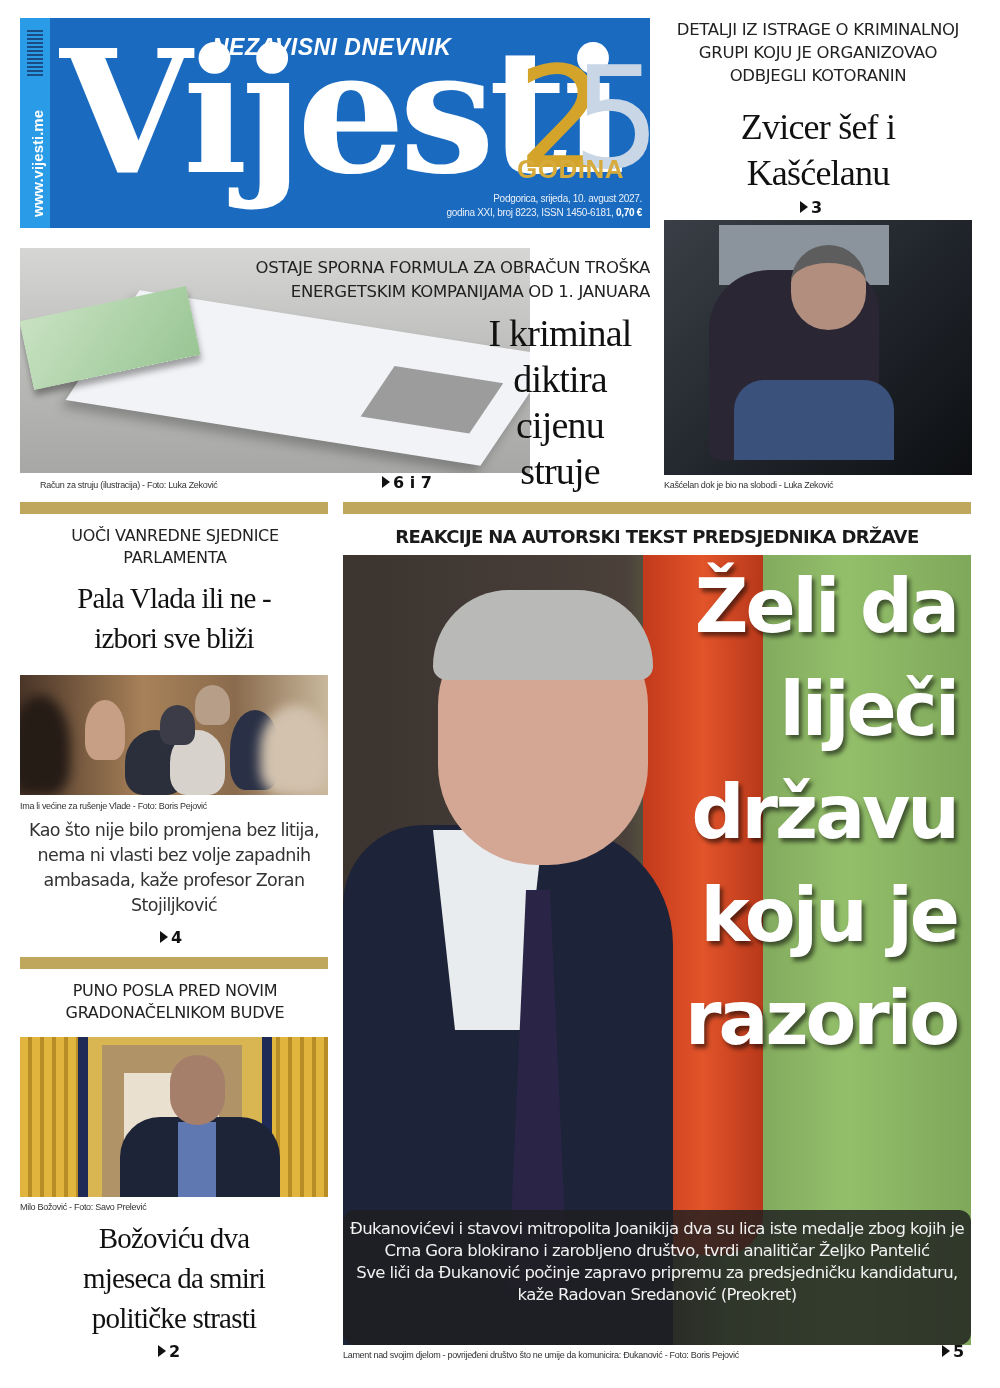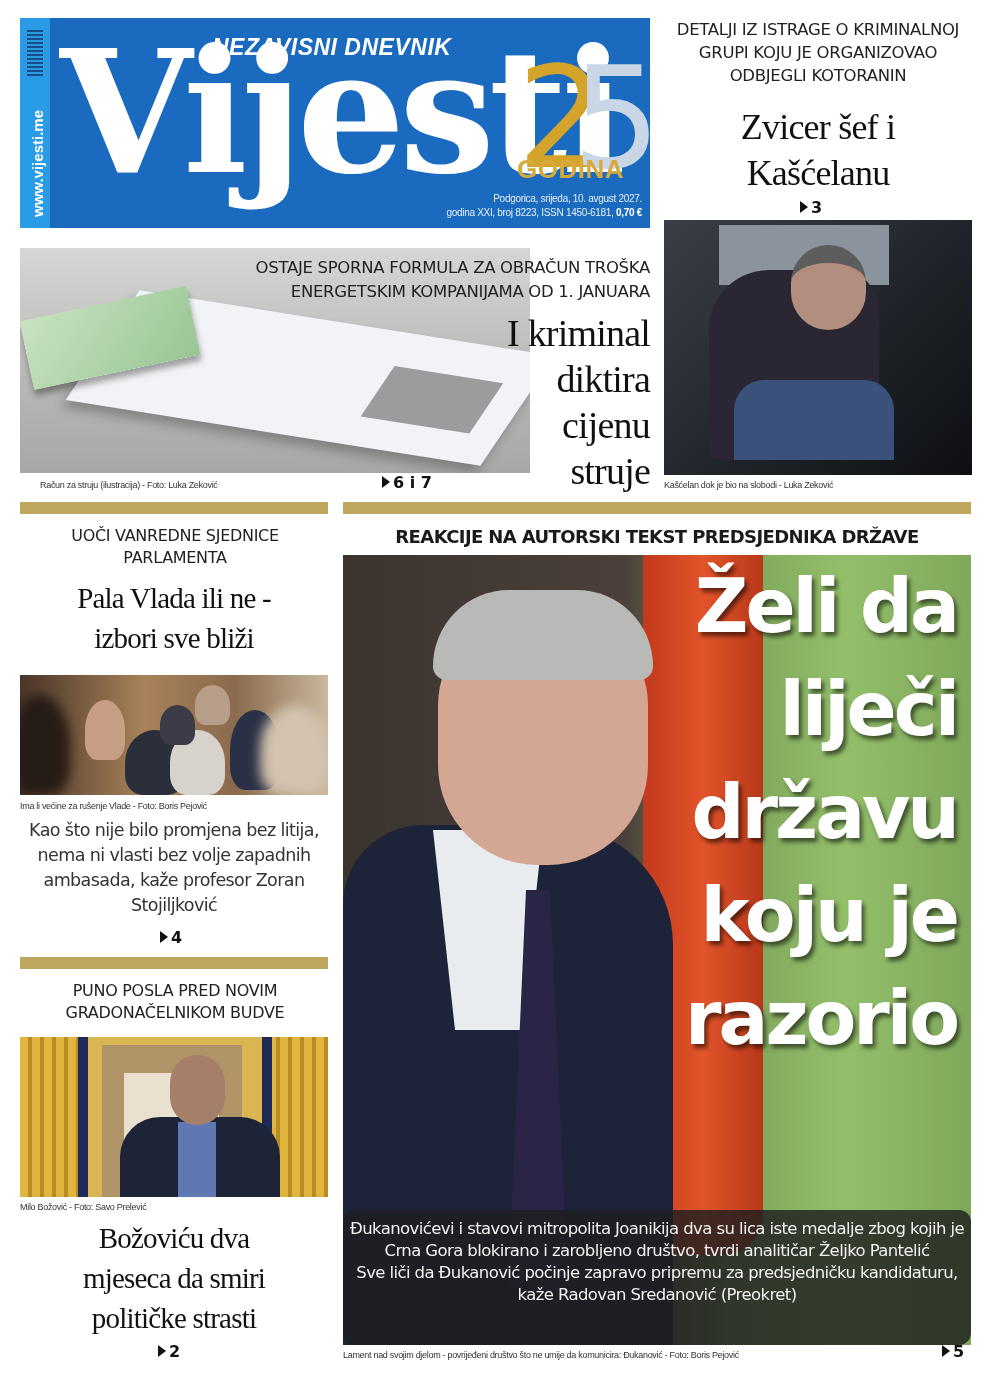--- a/index.html
+++ b/index.html
@@ -102,21 +102,21 @@
 <div id="photo-bill" class="photo">
   <div class="sheet">
       <div class="box"></div>
     </div>
   <div class="money"></div>
 </div>
 <div class="abs" style="left:250px; top:256px; width:400px; text-align:right;">
   <div class="kicker" style="text-align:right; font-size:16.5px; line-height:24px;">OSTAJE SPORNA FORMULA ZA OBRAČUN TROŠKA</div>
   <div class="kicker" style="text-align:right; font-size:16.5px; line-height:24px;">ENERGETSKIM KOMPANIJAMA OD 1. JANUARA</div>
 </div>
-<div class="abs headline" style="left:470px; top:310px; width:180px; text-align:right; font-size:38px; line-height:46px;">
+<div class="abs headline" style="left:470px; top:310px; width:180px; font-size:38px; line-height:46px;">
   <div>I kriminal</div>
   <div>diktira</div>
   <div>cijenu</div>
   <div>struje</div>
 </div>
 <div class="abs caption" style="left:20px; top:479px; width:300px;padding-left:20px;">Račun za struju (ilustracija) - Foto: Luka Zeković</div>
 <div class="abs pageref" style="left:382px; top:473px;"><span class="tri"></span><span>6 i 7</span></div>
 
 <div class="gold-bar" style="left:20px; top:502px; width:308px;"></div>
 <div class="gold-bar" style="left:343px; top:502px; width:628px;"></div>

